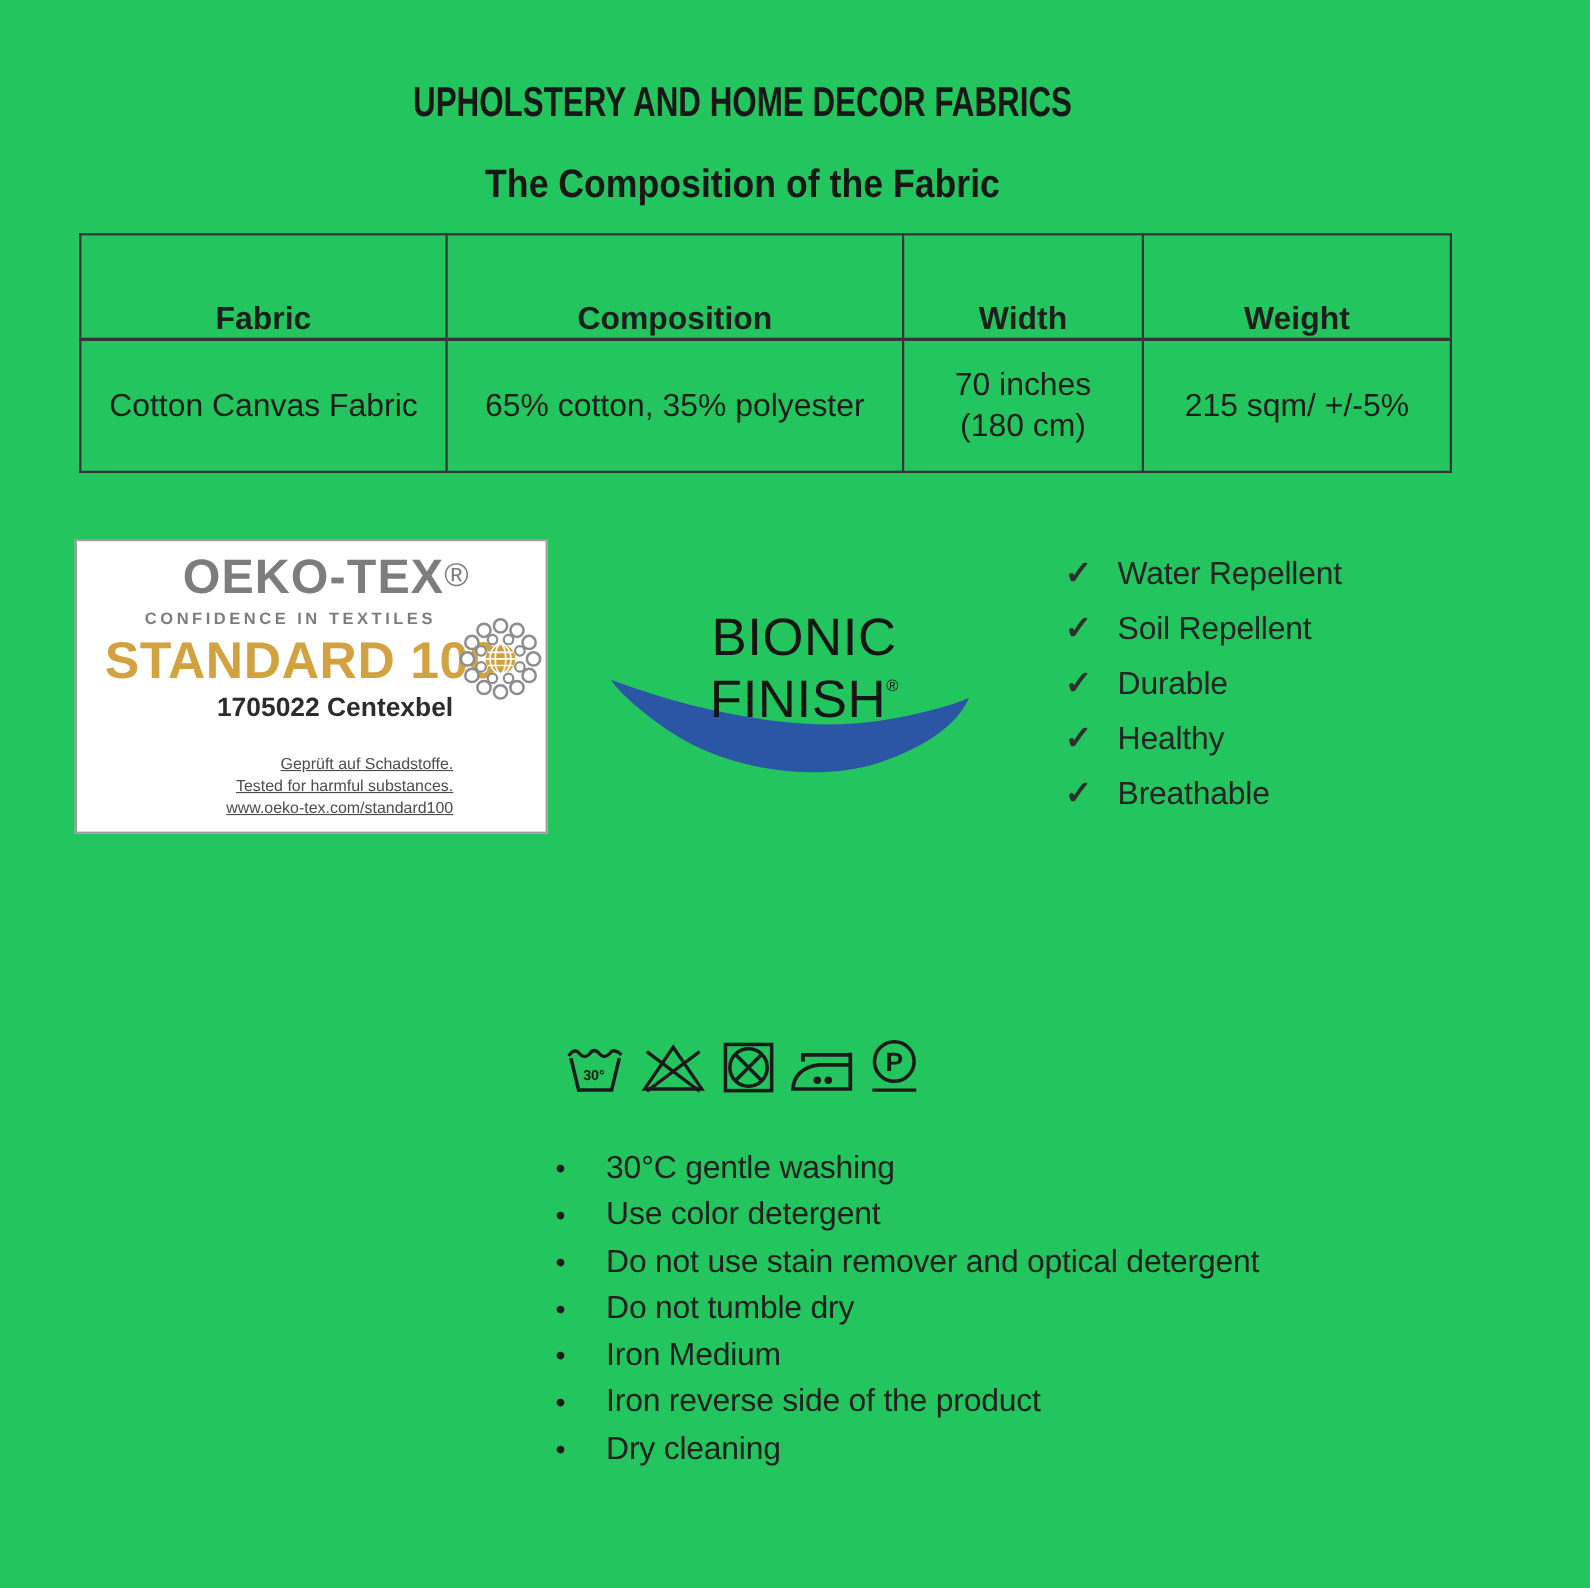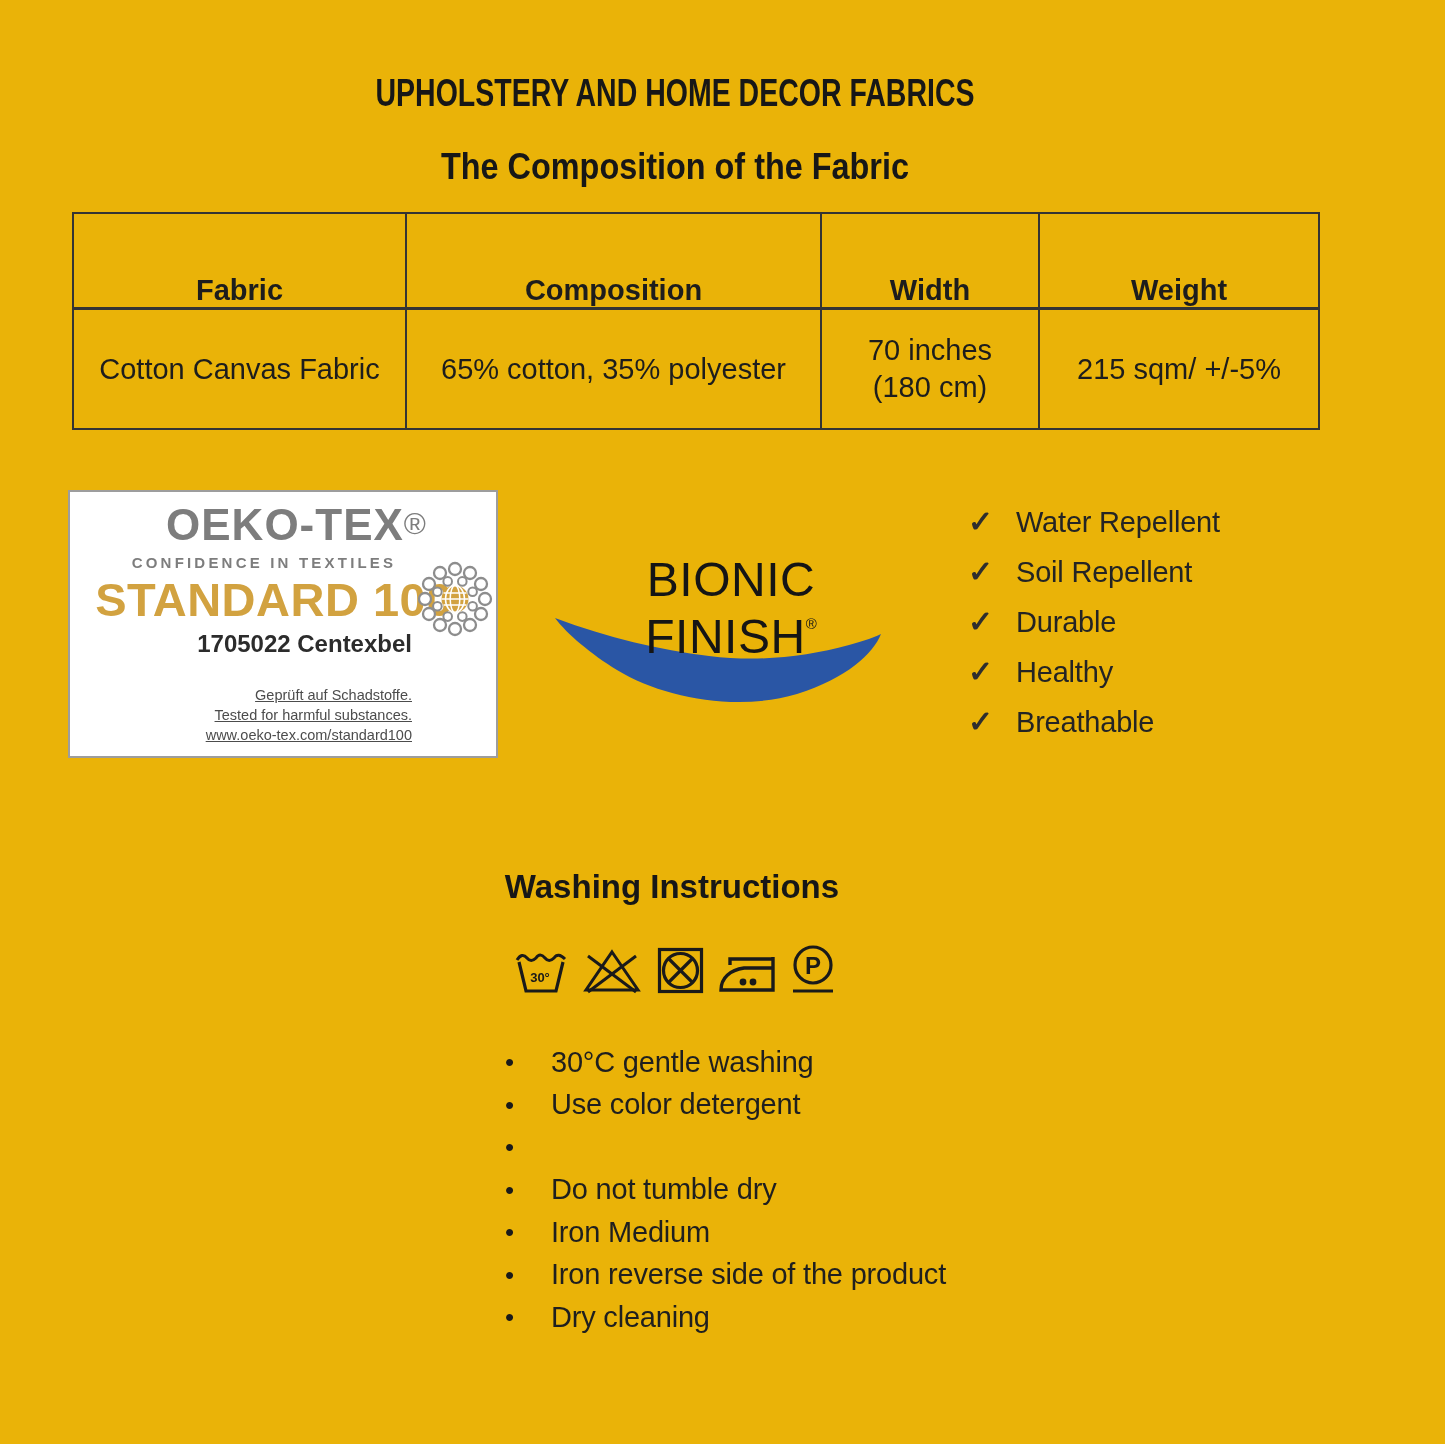--- a/index.html
+++ b/index.html
@@ -1,17 +1,17 @@
 <!DOCTYPE html>
 <html style="--oeko-gray: #7d7d7d; --oeko-gold: #d2a240; --wave-blue: #2a56a5;"><head>
 <meta charset="utf-8">
 <style>
   html,body{margin:0;padding:0;background:#ffffff;}
   .canvas{
-    position:relative;width:1445px;height:1444px;background:#eab308;overflow:hidden;
+    position:relative;width:1445px;height:1444px;background:#22c55e;overflow:hidden;
     font-family:"Liberation Sans",sans-serif;color:#1d1d1d;
   }
   :root{
     --oeko-gray:#7d7d7d;
     --oeko-gold:#d2a240;
     --wave-blue:#2a56a5;
     --ink:#1d1d1d;
   }
   
   .page-title{
@@ -214,21 +214,20 @@
     <li>
         <span class="check-glyph">✓</span>
         <span class="feature-label">Healthy</span>
       </li>
     <li>
         <span class="check-glyph">✓</span>
         <span class="feature-label">Breathable</span>
       </li>
   </ul>
 
-  <h3 class="washing-heading">Washing Instructions</h3>
 
   <div class="symbols">
 
     <svg class="sym" width="52" height="45" viewBox="0 0 52 45">
       <path class="stroke" stroke-width="3" d="M 2 11 Q 7 3 12 9 Q 16 14 21 9 Q 25 3 30 9 Q 34 14 39 9 Q 43 3 50 10"></path>
       <path class="stroke" stroke-width="3.2" d="M 4 13 L 11 42 L 41 42 L 48 13"></path>
       <text x="25" y="33" font-size="13" font-weight="700" text-anchor="middle">30°</text>
     </svg>
 
     <svg class="sym" width="62" height="47" viewBox="0 0 62 47">
@@ -262,20 +261,21 @@
     <li>
         <span class="bullet-glyph">•</span>
         <span class="bullet-label">30°C gentle washing</span>
       </li>
     <li>
         <span class="bullet-glyph">•</span>
         <span class="bullet-label">Use color detergent</span>
       </li>
     <li>
         <span class="bullet-glyph">•</span>
+        <span class="bullet-label">Do not use stain remover and optical detergent</span>
       </li>
     <li>
         <span class="bullet-glyph">•</span>
         <span class="bullet-label">Do not tumble dry</span>
       </li>
     <li>
         <span class="bullet-glyph">•</span>
         <span class="bullet-label">Iron Medium</span>
       </li>
     <li>

